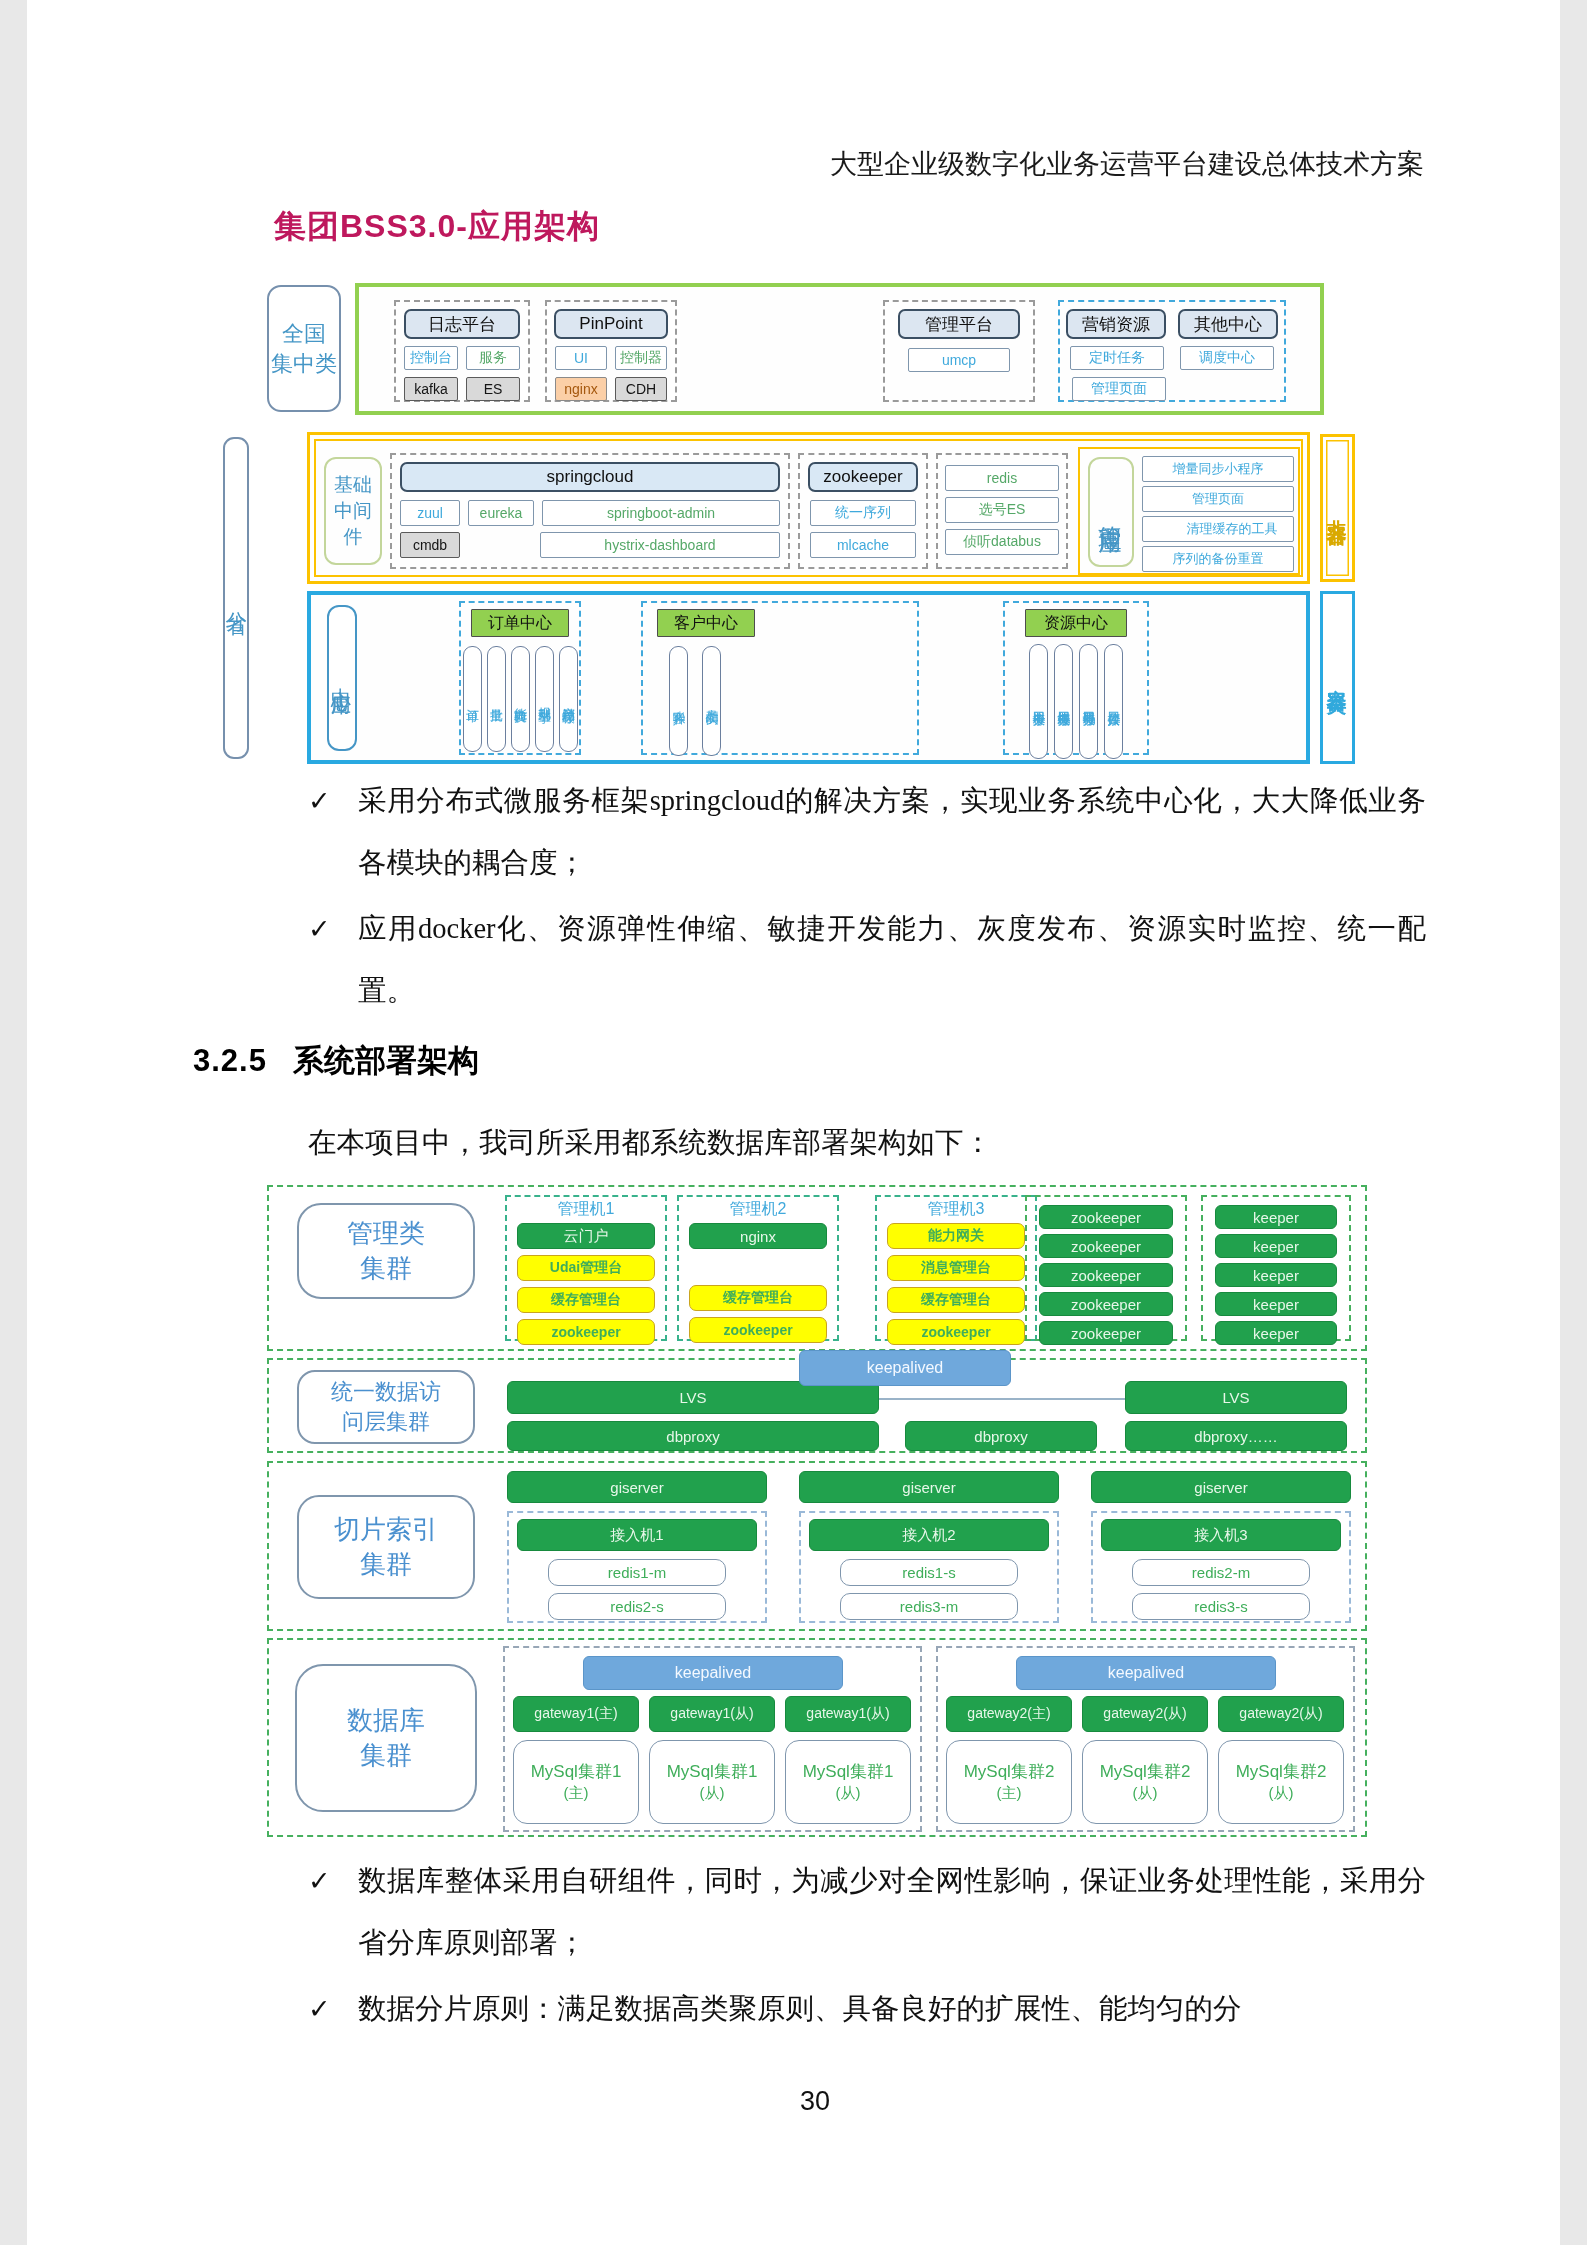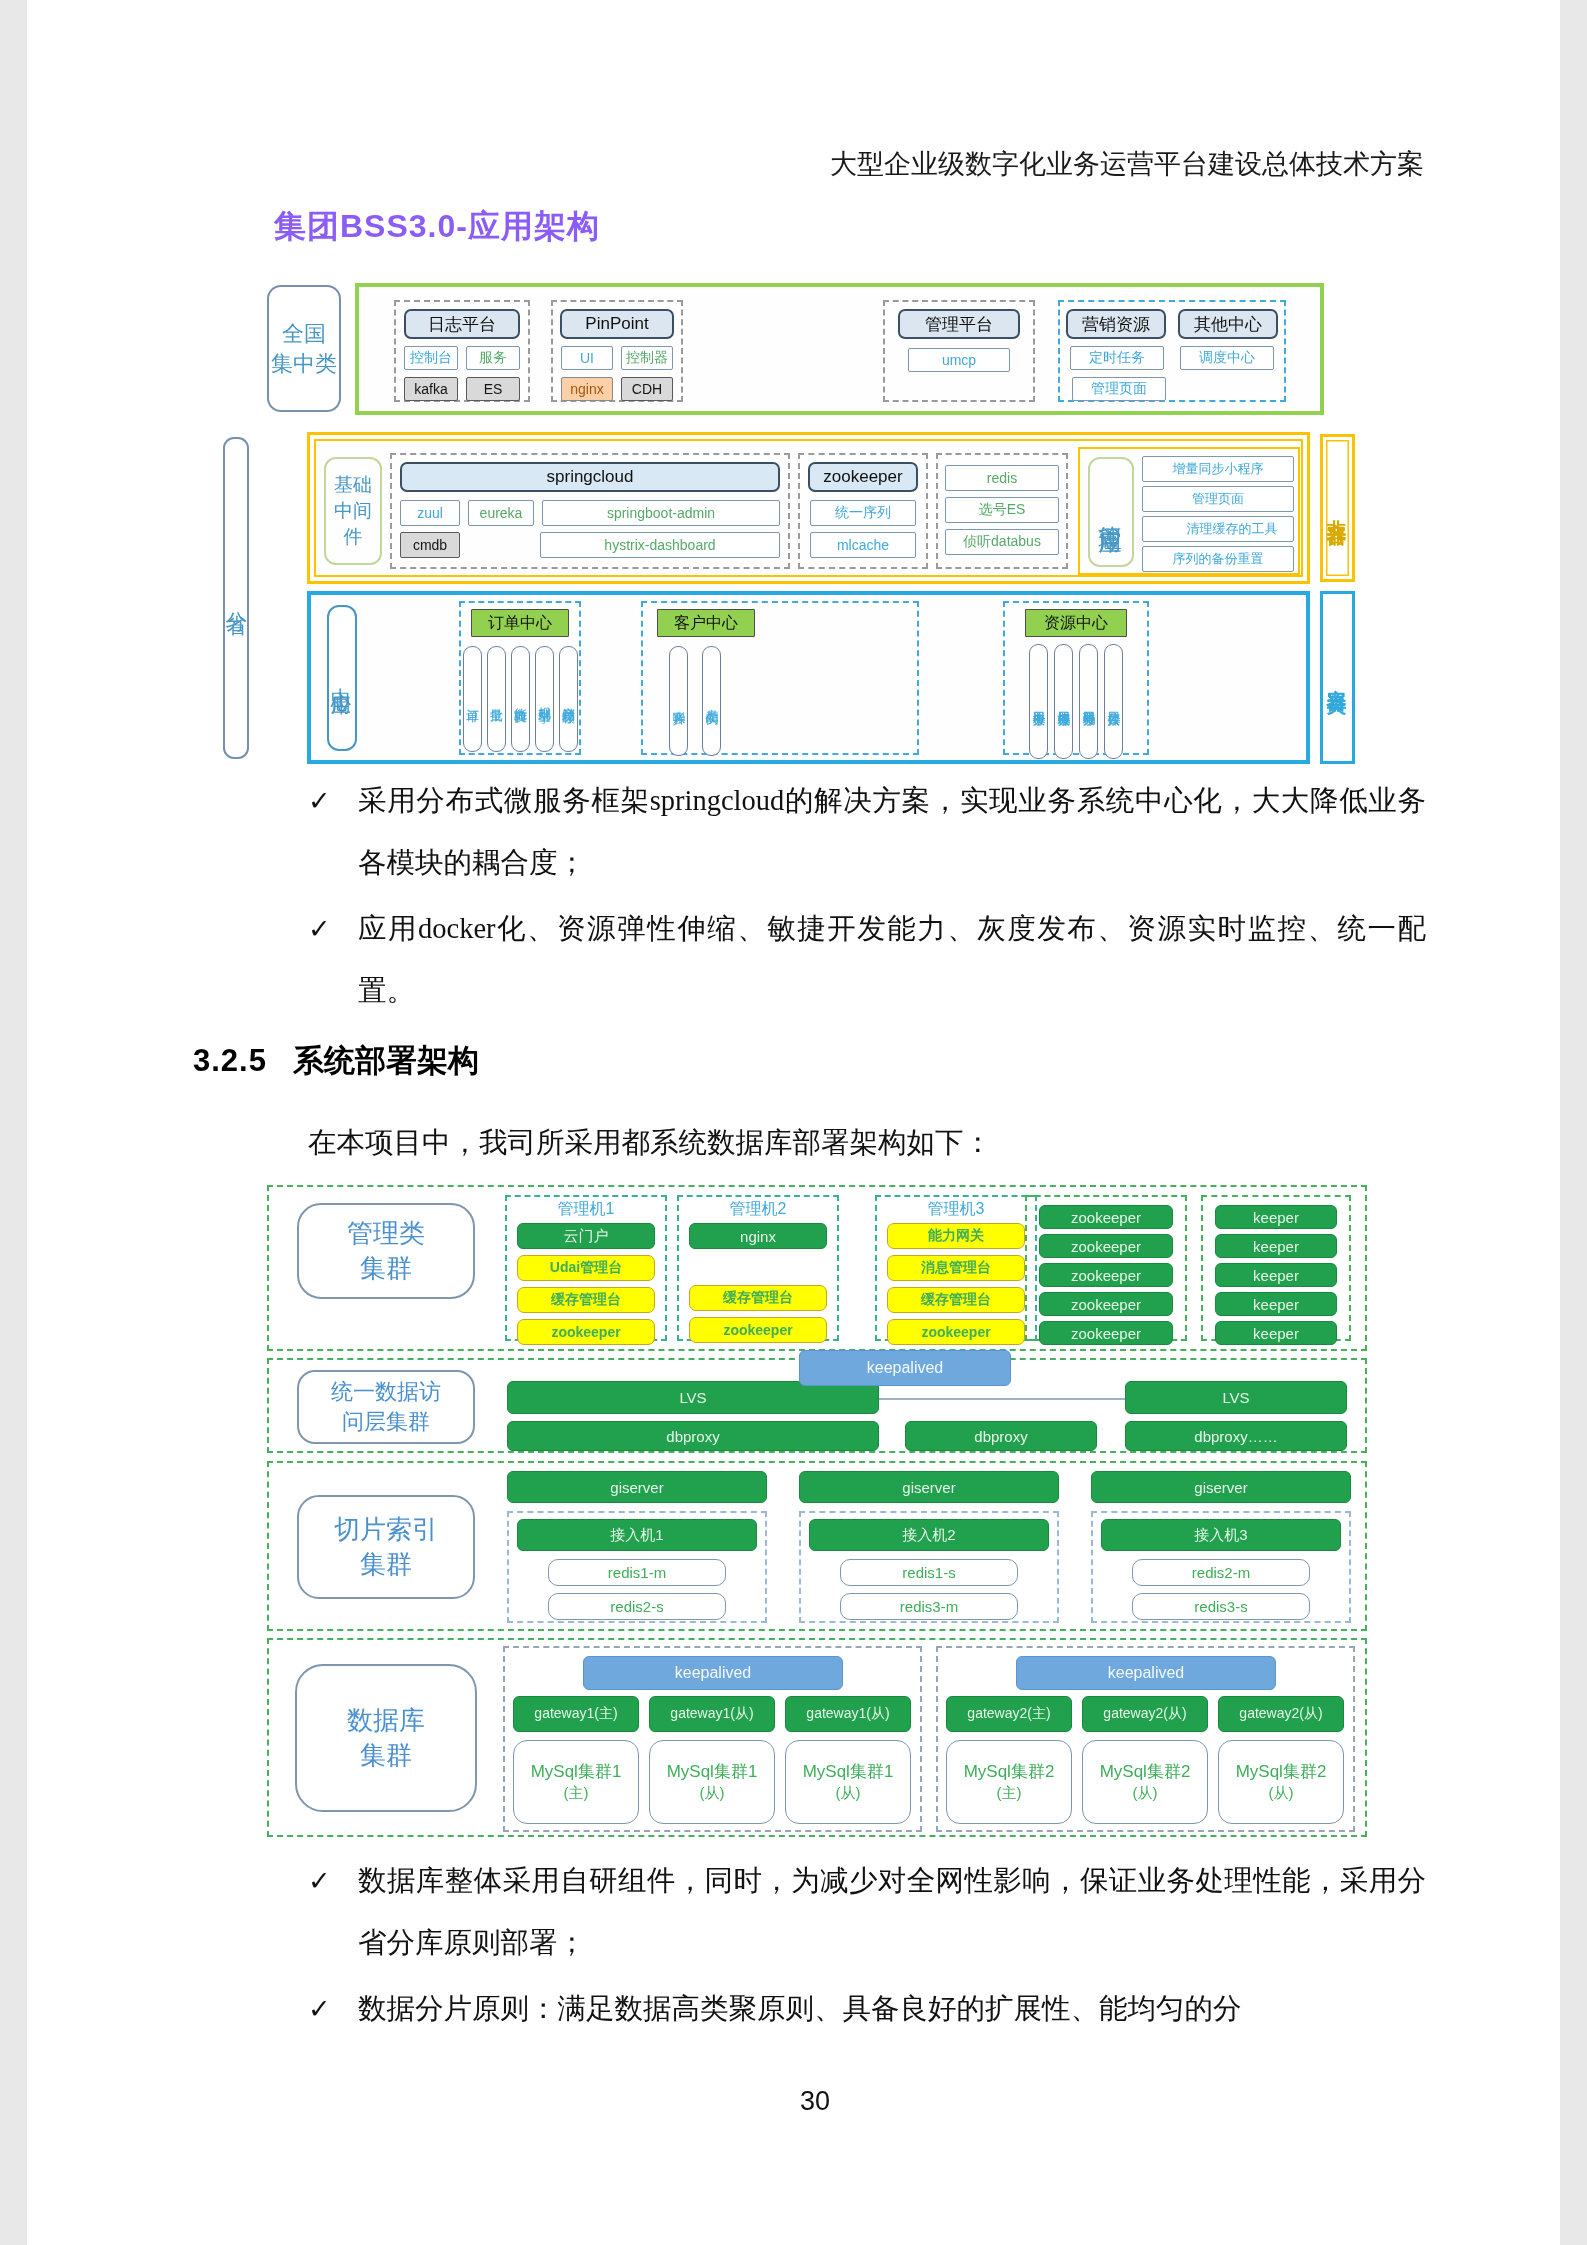--- a/index.html
+++ b/index.html
@@ -2,21 +2,21 @@
 <html><head>
 <meta charset="utf-8">
 <style>
   html,body{margin:0;padding:0;background:#e8e8e8;}
   #page{position:relative;width:1533px;height:2245px;background:#ffffff;margin:0 auto;
         font-family:"Liberation Sans","DejaVu Sans",sans-serif;overflow:hidden;}
   .abs{position:absolute;box-sizing:border-box;}
   .flexc{display:flex;align-items:center;justify-content:center;}
   
   .doc-header{font-family:"Liberation Serif","DejaVu Serif",serif;font-size:27px;color:#1a1a1a;text-align:right;}
-  .d1-title{font-size:32px;font-weight:bold;color:#8b5cf6;letter-spacing:1px;}
+  .d1-title{font-size:32px;font-weight:bold;color:#be185d;letter-spacing:1px;}
   .body-bullet{display:flex;margin-bottom:4px;}
   .chk{width:50px;font-size:27px;color:#111;flex:0 0 50px;line-height:62px;}
   .btxt{font-family:"Liberation Serif","DejaVu Serif",serif;font-size:28.5px;line-height:62px;color:#111;
         text-align:justify;flex:1;}
   .sec-heading{font-size:31px;font-weight:bold;color:#000;}
   .sec-heading .num{margin-right:26px;letter-spacing:1px;}
   .intro-par{font-family:"Liberation Serif","DejaVu Serif",serif;font-size:28.5px;color:#111;}
   .footer-num{font-size:27px;color:#111;text-align:center;}
   
   .side-label{border:2px solid #7690ad;border-radius:14px;background:#fff;color:#4596c6;}
@@ -85,21 +85,21 @@
       <div style="display:flex;gap:8px;justify-content:center;margin-top:7px;">
         <div class="chip t-blue flexc" style="width:52px;height:22px;">控制台</div>
         <div class="chip t-green flexc" style="width:52px;height:22px;">服务</div>
       </div>
       <div style="display:flex;gap:8px;justify-content:center;margin-top:7px;">
         <div class="chip gray flexc" style="width:52px;height:22px;">kafka</div>
         <div class="chip gray flexc" style="width:52px;height:22px;">ES</div>
       </div>
     </div>
 
-    <div class="abs dash-gray" style="left:192px;top:13px;width:132px;height:102px;">
+    <div class="abs dash-gray" style="left:186px;top:13px;width:132px;height:102px;">
       <div class="hdr-chip flexc" style="width:110px;height:26px;margin:7px auto 0 auto;">PinPoint</div>
       <div style="display:flex;gap:8px;justify-content:center;margin-top:7px;">
         <div class="chip t-blue flexc" style="width:50px;height:22px;">UI</div>
         <div class="chip t-green flexc" style="width:50px;height:22px;">控制器</div>
       </div>
       <div style="display:flex;gap:8px;justify-content:center;margin-top:7px;">
         <div class="chip orange flexc" style="width:50px;height:22px;">nginx</div>
         <div class="chip gray flexc" style="width:50px;height:22px;">CDH</div>
       </div>
     </div>

